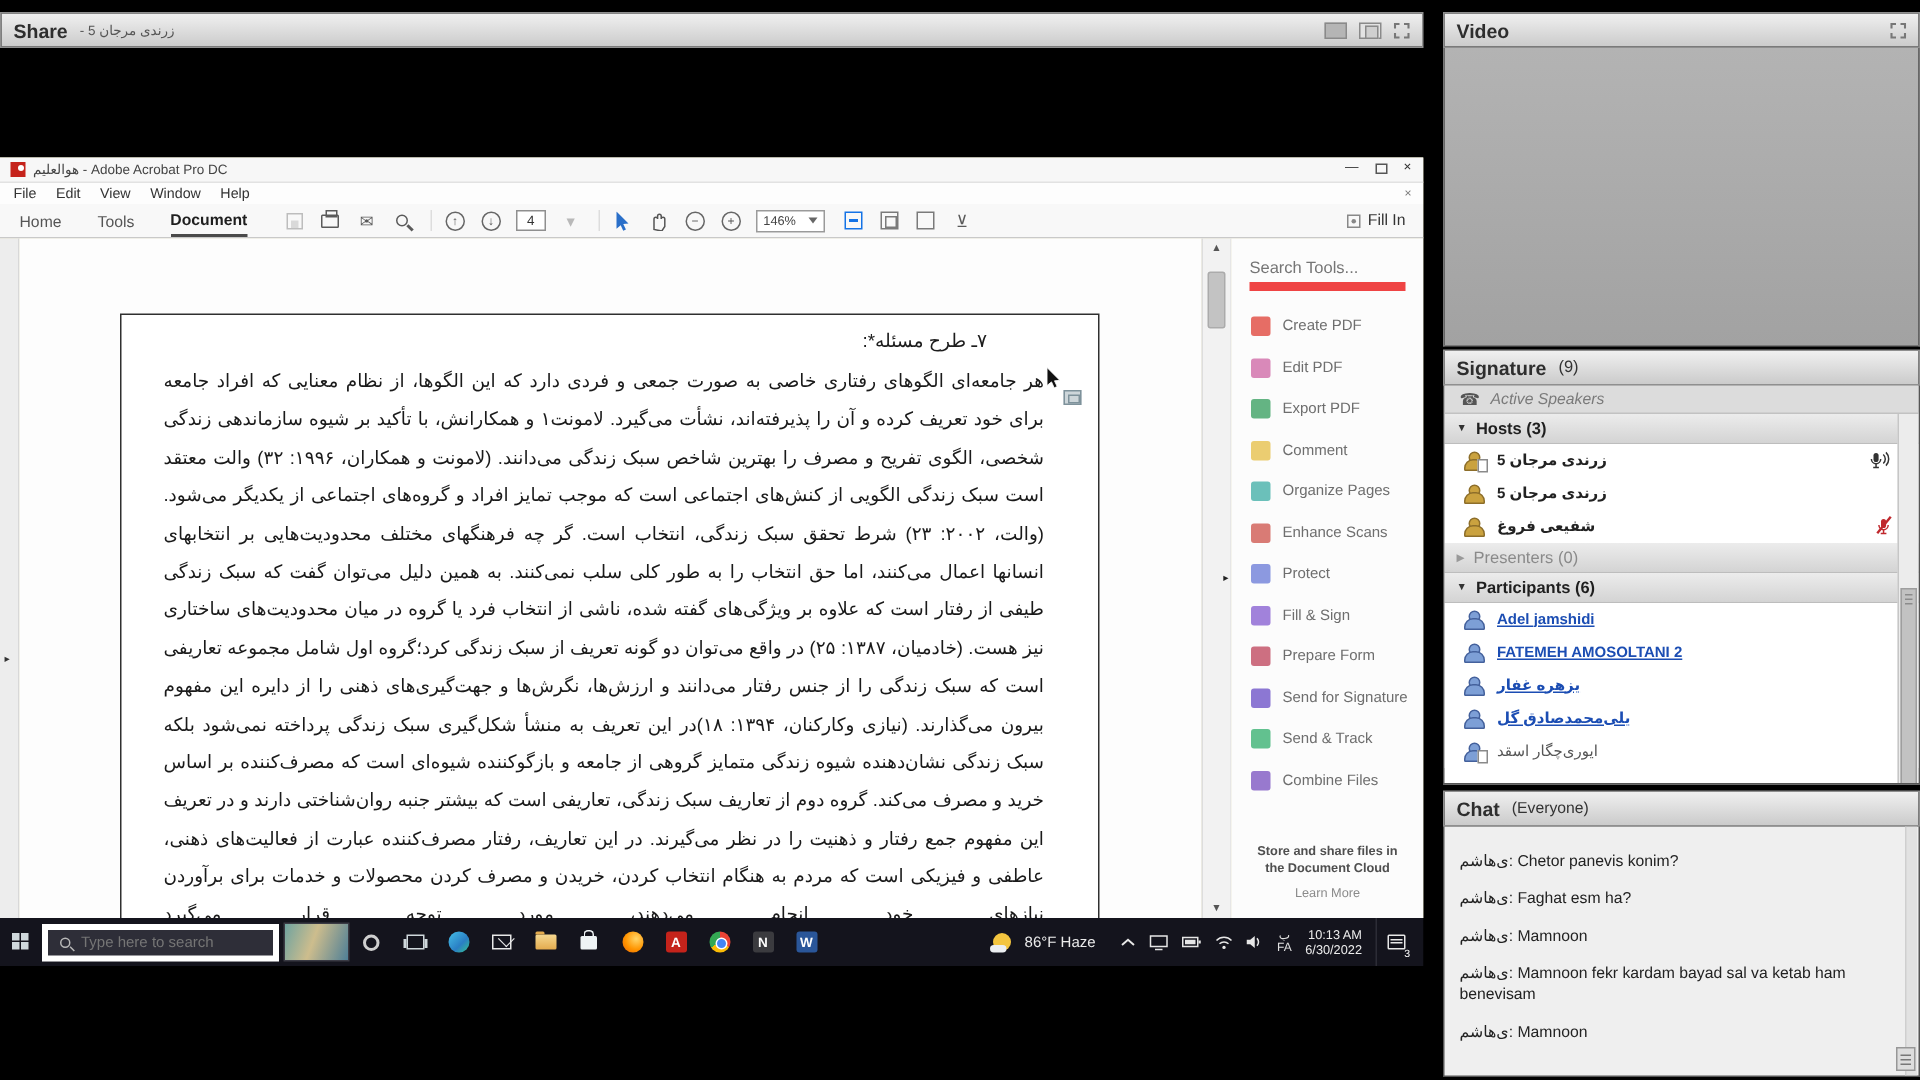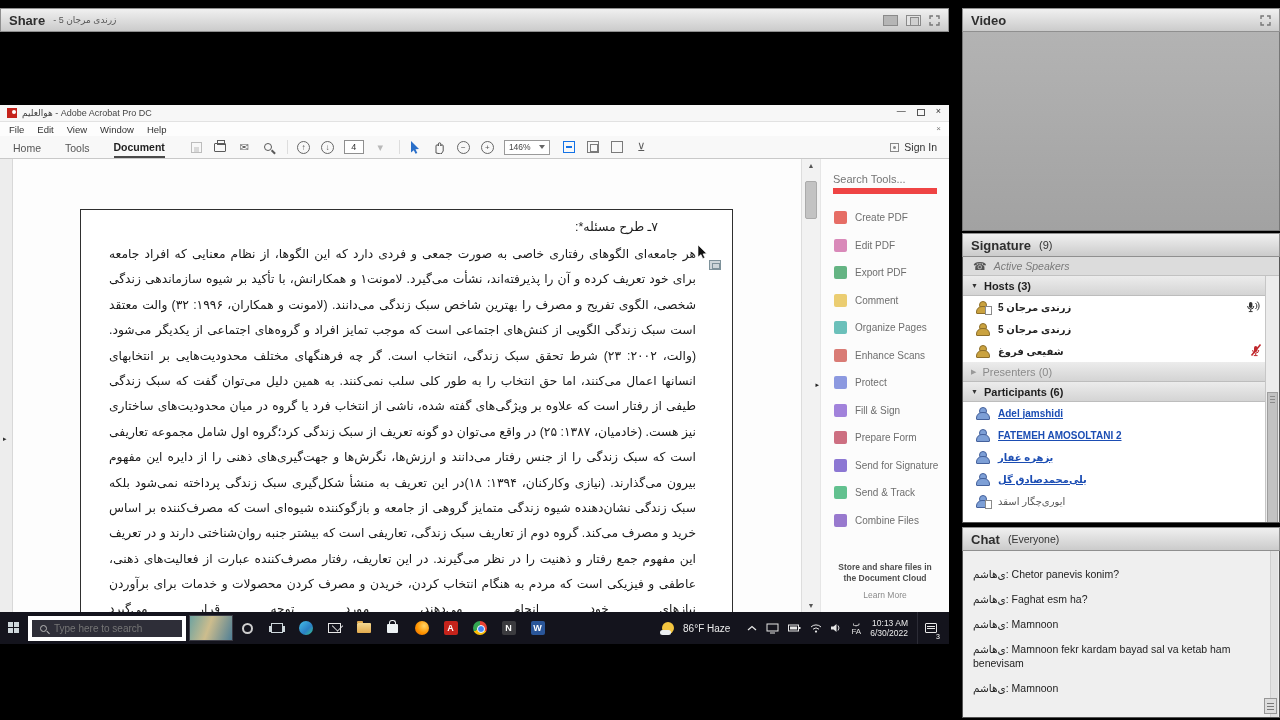--- a/index.html
+++ b/index.html
@@ -238,21 +238,21 @@
         </span>
       <span class="tb-ic">
           <span class="fit-ic inner"></span>
         </span>
       <span class="tb-ic">
           <span class="fit-ic"></span>
         </span>
       <span class="tb-ic">⊻</span>
       <span id="signin">
         <span class="signin-ic"></span>
-        <span>Sign In</span>
+        <span>Fill In</span>
       </span>
     </div>
 
     <div id="acro-main">
       <div id="nav-strip">
         <span class="strip-arrow" style="left:3px;top:276px">▸</span>
       </div>
 
       <div id="docpane">
         <div id="page">

